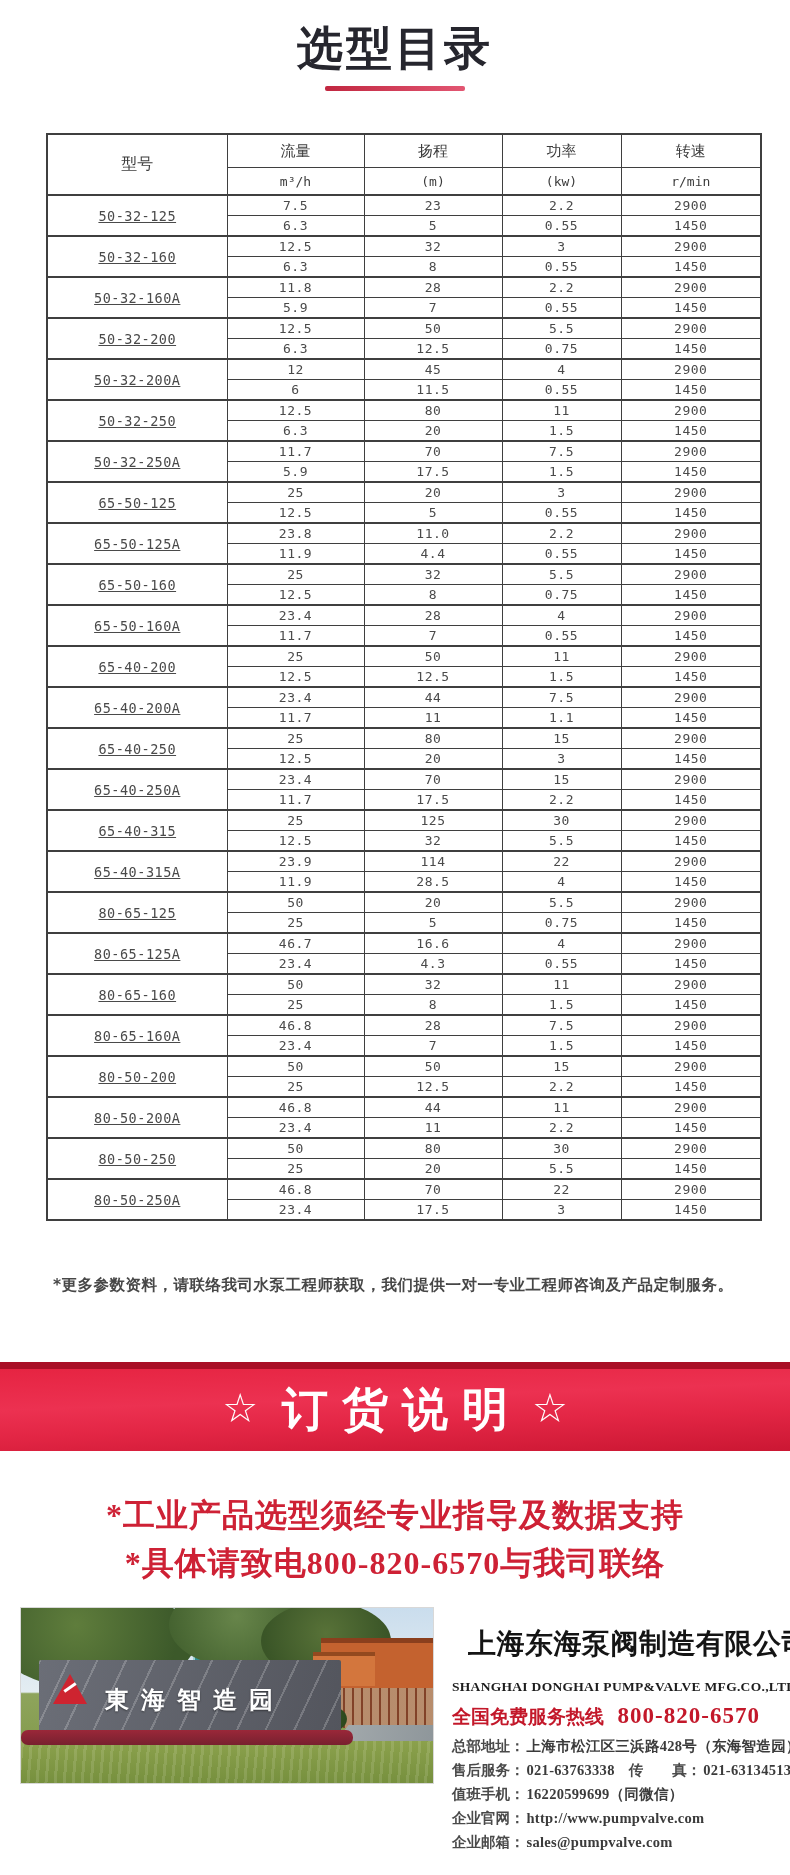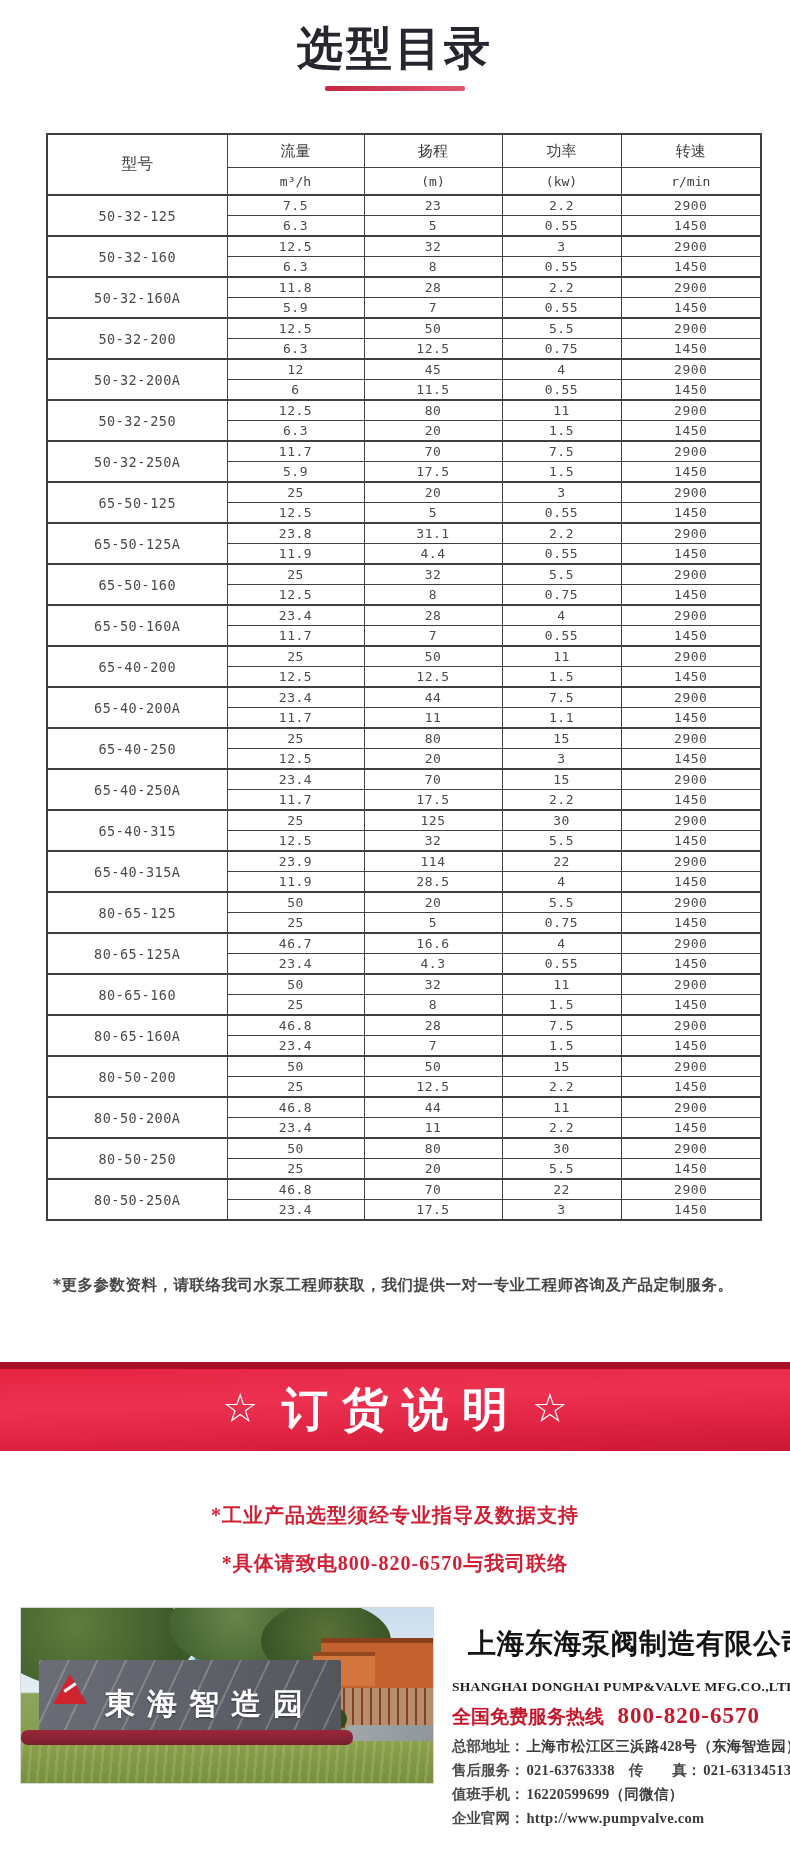--- a/index.html
+++ b/index.html
@@ -20,37 +20,37 @@
   table.sel col.c-speed{width:140px;}
   table.sel th,table.sel td{border:1px solid #3f3f3f;text-align:center;padding:0;
               color:#4a4a4a;font-weight:normal;overflow:hidden;white-space:nowrap;}
   table.sel{border:2px solid #3f3f3f;}
   table.sel thead th{font-size:15px;color:#3c3c3c;}
   table.sel thead tr.h1 th{height:32px;}
   table.sel thead tr.h2 th{height:26px;font-family:"DejaVu Sans Mono",monospace;font-size:13px;}
   table.sel thead th.model-h{font-size:16px;}
   table.sel thead tr.h2 th{border-bottom:2px solid #3f3f3f;text-align:center;}
   table.sel td{height:19px;font-size:13px;font-family:"DejaVu Sans Mono",monospace;letter-spacing:0.5px;}
-  table.sel td.model{font-size:13.5px;}
+  table.sel td.model{font-size:13.5px;text-decoration:underline;}
   table.sel tbody tr.group-start td{border-top:2px solid #3f3f3f;}
 
   
   .footnote{margin:54px 0 0 53px;font-size:15.5px;font-weight:bold;color:#474747;letter-spacing:0.5px;}
 
   
   .order-banner{margin-top:66px;height:82px;border-top:7px solid #a90f26;
         background:linear-gradient(178deg,#e62442 0%,#ec3151 38%,#e32645 62%,#cb1733 100%);
         display:flex;align-items:center;justify-content:center;color:#fff;}
   .order-banner .b-text{font-size:46px;font-weight:bold;letter-spacing:14px;margin:0 10px;text-indent:14px;}
   .order-banner .b-star{font-size:40px;line-height:40px;transform:translateY(-2px);}
 
   
   .notice{margin-top:44px;text-align:center;color:#ce2135;
           font-family:"Liberation Serif","DejaVu Serif",serif;font-weight:bold;}
-  .notice p{margin:0 0 8px;font-size:20px;line-height:40px;letter-spacing:1px;}
+  .notice p{margin:0 0 8px;font-size:32px;line-height:40px;letter-spacing:1px;}
 
   
   .footer{margin:24px 20px 0;display:flex;gap:18px;}
 
   
   .photo{position:relative;width:412px;height:175px;flex:0 0 auto;overflow:hidden;
          border:1px solid #d8d8d8;background:linear-gradient(#cadded,#e4edf2 48%,#8ea45c 49%,#7d9544);}
   .ph{position:absolute;}
   .ph-tree1{left:-25px;top:-18px;width:200px;height:100px;border-radius:50%;
         background:radial-gradient(circle at 40% 35%,#5f7d3c,#3c592a 75%);}
@@ -67,21 +67,21 @@
   .ph-fence{right:0;top:80px;width:108px;height:40px;background:
         repeating-linear-gradient(90deg,rgba(130,62,34,.95) 0 2px,rgba(208,142,92,.7) 2px 9px),#7e8b94;}
   .ph-wall{left:18px;top:52px;width:302px;height:78px;border-radius:2px;
         background:repeating-linear-gradient(115deg,rgba(255,255,255,.20) 0 2px,rgba(255,255,255,0) 2px 26px),
                    linear-gradient(100deg,#6b6e77,#53555d);}
   .ph-logo{left:14px;top:14px;width:0;height:0;position:absolute;
         border-left:17px solid transparent;border-right:17px solid transparent;
         border-bottom:30px solid #ce2430;}
   .ph-logo::after{content:"";position:absolute;left:-7px;top:12px;width:14px;height:3px;
         background:#fff;transform:rotate(-35deg);}
-  .ph-sign{position:absolute;left:66px;top:24px;color:#fff;font-size:30px;font-weight:bold;
+  .ph-sign{position:absolute;left:66px;top:24px;color:#fff;font-size:24px;font-weight:bold;
         letter-spacing:12px;text-shadow:0 1px 2px rgba(0,0,0,.45);white-space:nowrap;}
   .ph-hedge{left:0;top:122px;width:332px;height:15px;border-radius:7px;
         background:linear-gradient(#9a2839,#78202f);}
   .ph-lawn{left:0;bottom:0;width:100%;height:42px;
         background:repeating-linear-gradient(95deg,rgba(255,255,240,.12) 0 3px,rgba(0,0,0,0) 3px 9px),
                    linear-gradient(#8ba14c,#76903e);}
   .ph-road{right:0;bottom:0;width:128px;height:58px;
         background:linear-gradient(100deg,#aab0b3,#8d9599);
         clip-path:polygon(34% 0,100% 0,100% 100%,0 100%);}
   .ph-bush{right:86px;top:96px;width:48px;height:30px;border-radius:50%;
@@ -234,21 +234,21 @@
           </tr>
           <tr>
             <td>12.5</td>
             <td>5</td>
             <td>0.55</td>
             <td>1450</td>
           </tr>
           <tr class="group-start">
             <td rowspan="2" class="model">65-50-125A</td>
             <td>23.8</td>
-            <td>31.1</td>
+            <td>11.0</td>
             <td>2.2</td>
             <td>2900</td>
           </tr>
           <tr>
             <td>11.9</td>
             <td>4.4</td>
             <td>0.55</td>
             <td>1450</td>
           </tr>
           <tr class="group-start">
@@ -501,17 +501,18 @@
       <div class="co-name-en">SHANGHAI DONGHAI PUMP&amp;VALVE MFG.CO.,LTD.</div>
       <div class="hotline">
         <span class="h-label">全国免费服务热线</span>
         <span class="h-number">800-820-6570</span>
       </div>
       <div class="contacts">
           <div class="contact-line"><span class="c-label">总部地址：</span><span class="c-value">上海市松江区三浜路428号（东海智造园）</span></div>
           <div class="contact-line"><span class="c-label">售后服务：</span><span class="c-value">021-63763338</span><span class="c-label c2">传　　真：</span><span class="c-value">021-63134513</span></div>
           <div class="contact-line"><span class="c-label">值班手机：</span><span class="c-value">16220599699（同微信）</span></div>
           <div class="contact-line"><span class="c-label">企业官网：</span><span class="c-value">http://www.pumpvalve.com</span></div>
+          <div class="contact-line"><span class="c-label">企业邮箱：</span><span class="c-value">sales@pumpvalve.com</span></div>
         </div>
     </div>
 
   </div>
 </div>
 
 </body></html>

